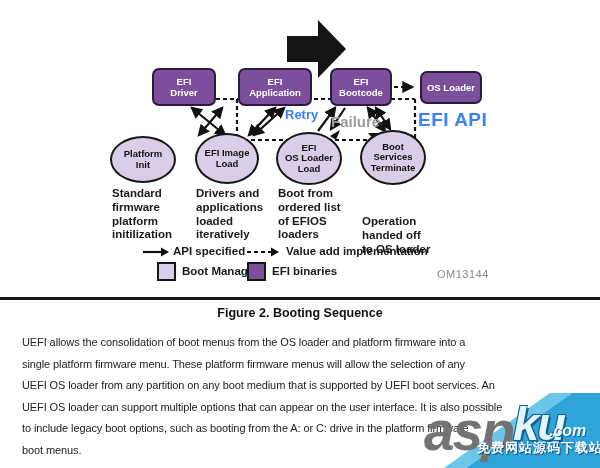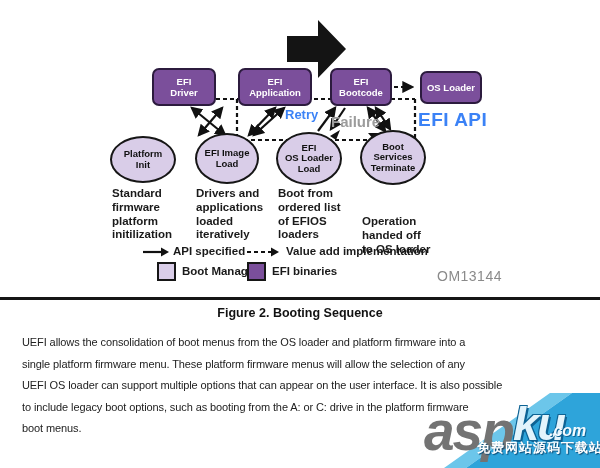--- a/index.html
+++ b/index.html
@@ -21,21 +21,21 @@
     display:flex;align-items:center;justify-content:center;white-space:pre-line;
     box-sizing:border-box;
   }
   .step-label{
     position:absolute;color:#1a1a1a;font-weight:bold;font-size:11.5px;line-height:1.2;
     white-space:pre-line;
   }
   .anno{position:absolute;font-weight:bold;color:#3b82f6;}
   .legend-label{position:absolute;font-weight:bold;font-size:11.5px;color:#1a1a1a;white-space:nowrap;}
   .swatch{position:absolute;width:19px;height:19px;border:2px solid #161616;box-sizing:border-box;}
-  .figure-code{position:absolute;font-size:14px;color:#8a8a8a;letter-spacing:.5px;}
+  .figure-code{position:absolute;font-size:11px;color:#8a8a8a;letter-spacing:.5px;}
   .divider{position:absolute;left:0;width:600px;height:3px;background:#161616;}
   .caption{position:absolute;left:0;top:306px;width:600px;text-align:center;
     font-weight:bold;font-size:12.5px;color:#111;}
   
   .bodytext{position:absolute;left:22px;top:336px;width:578px;
     font-family:Liberation Sans, sans-serif;font-size:11px;color:#222;letter-spacing:-0.1px;}
   .bodytext .tline{height:21.5px;white-space:nowrap;}
   
   .wm{position:absolute;z-index:10;}
   .wm-asp{left:424px;top:404px;font-size:55px;font-style:italic;font-weight:bold;
@@ -142,20 +142,21 @@
 
   <div class="figure-code" style="left:437px;top:268px;">OM13144</div>
 </div>
 
 <div class="divider" style="top:297px;"></div>
 <div class="caption">Figure 2. Booting Sequence</div>
 
 <div class="bodytext">
   <div class="tline">UEFI allows the consolidation of boot menus from the OS loader and platform firmware into a</div>
   <div class="tline">single platform firmware menu. These platform firmware menus will allow the selection of any</div>
+  <div class="tline">UEFI OS loader from any partition on any boot medium that is supported by UEFI boot services. An</div>
   <div class="tline">UEFI OS loader can support multiple options that can appear on the user interface. It is also possible</div>
   <div class="tline">to include legacy boot options, such as booting from the A: or C: drive in the platform firmware</div>
   <div class="tline">boot menus.</div>
 </div>
 
 <svg class="wm" width="170" height="75" style="right:0;bottom:0;">
   <polygon points="120,0 142,0 36,75 14,75" fill="#6cc6ea"></polygon>
   <polygon points="142,0 170,0 170,75 36,75" fill="#2ea4da"></polygon>
 </svg>
 <div class="wm wm-asp">asp</div>

